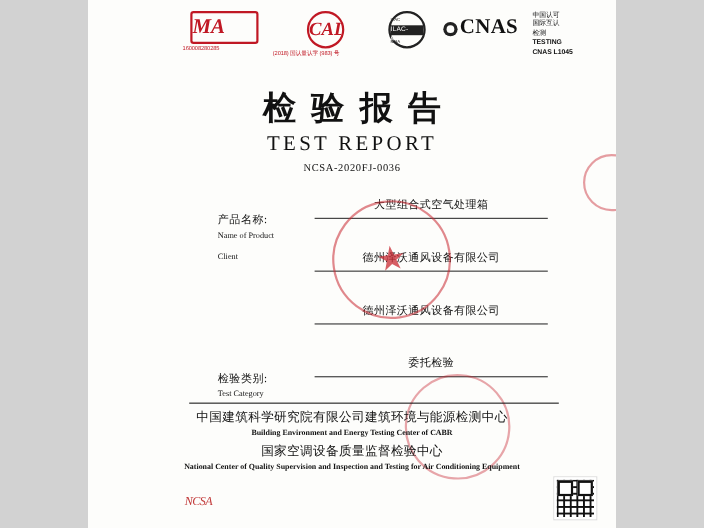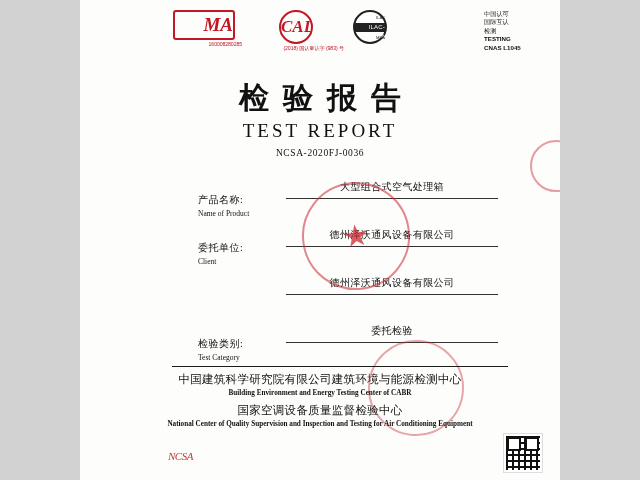--- a/index.html
+++ b/index.html
@@ -26,21 +26,21 @@
   
   .logo-strip {
     position: absolute;
     top: 10px;
     left: 86px;
     width: 330px;
     height: 56px;
   }
   .logo {
     position: absolute;
-    text-align: right;
+    text-align: left;
   }
   .logo-caption {
     font-size: 5.2px;
     color: #c01824;
     font-family: "Liberation Sans", sans-serif;
     letter-spacing: -0.1px;
     margin-top: 1px;
     white-space: nowrap;
   }
 
@@ -377,20 +377,23 @@
     </div>
 
     <div class="logo" style="left:182px; top:0px; width:44px;">
       <div class="ilac-circle">
         <div class="ilac-top">ILAC</div>
         <div class="ilac-band">ILAC-MRA</div>
         <div class="ilac-bot">MRA</div>
       </div>
     </div>
 
+    <div class="logo cnas-wrap" style="left:228px; top:4px; width:86px;">
+      <span class="cnas-badge"></span><span class="cnas-text">CNAS</span>
+    </div>
 
     <div class="logo cnas-block" style="left:318px; top:0px; width:76px;">
       <div>中国认可</div>
       <div>国际互认</div>
       <div>检测</div>
       <div class="bold">TESTING</div>
       <div class="bold">CNAS L1045</div>
     </div>
   </div>
 
@@ -403,21 +406,20 @@
     <div class="field-row">
       <div class="field-label">
         <div class="label-cn">产品名称:</div>
         <div class="label-en">Name of Product</div>
       </div>
       <div class="field-value">大型组合式空气处理箱</div>
     </div>
 
     <div class="field-row">
       <div class="field-label">
-        <div class="label-cn">委托单位:</div>
         <div class="label-en">Client</div>
       </div>
       <div class="field-value">德州泽沃通风设备有限公司</div>
     </div>
 
     <div class="field-row">
       <div class="field-value">德州泽沃通风设备有限公司</div>
     </div>
 
     <div class="field-row">

